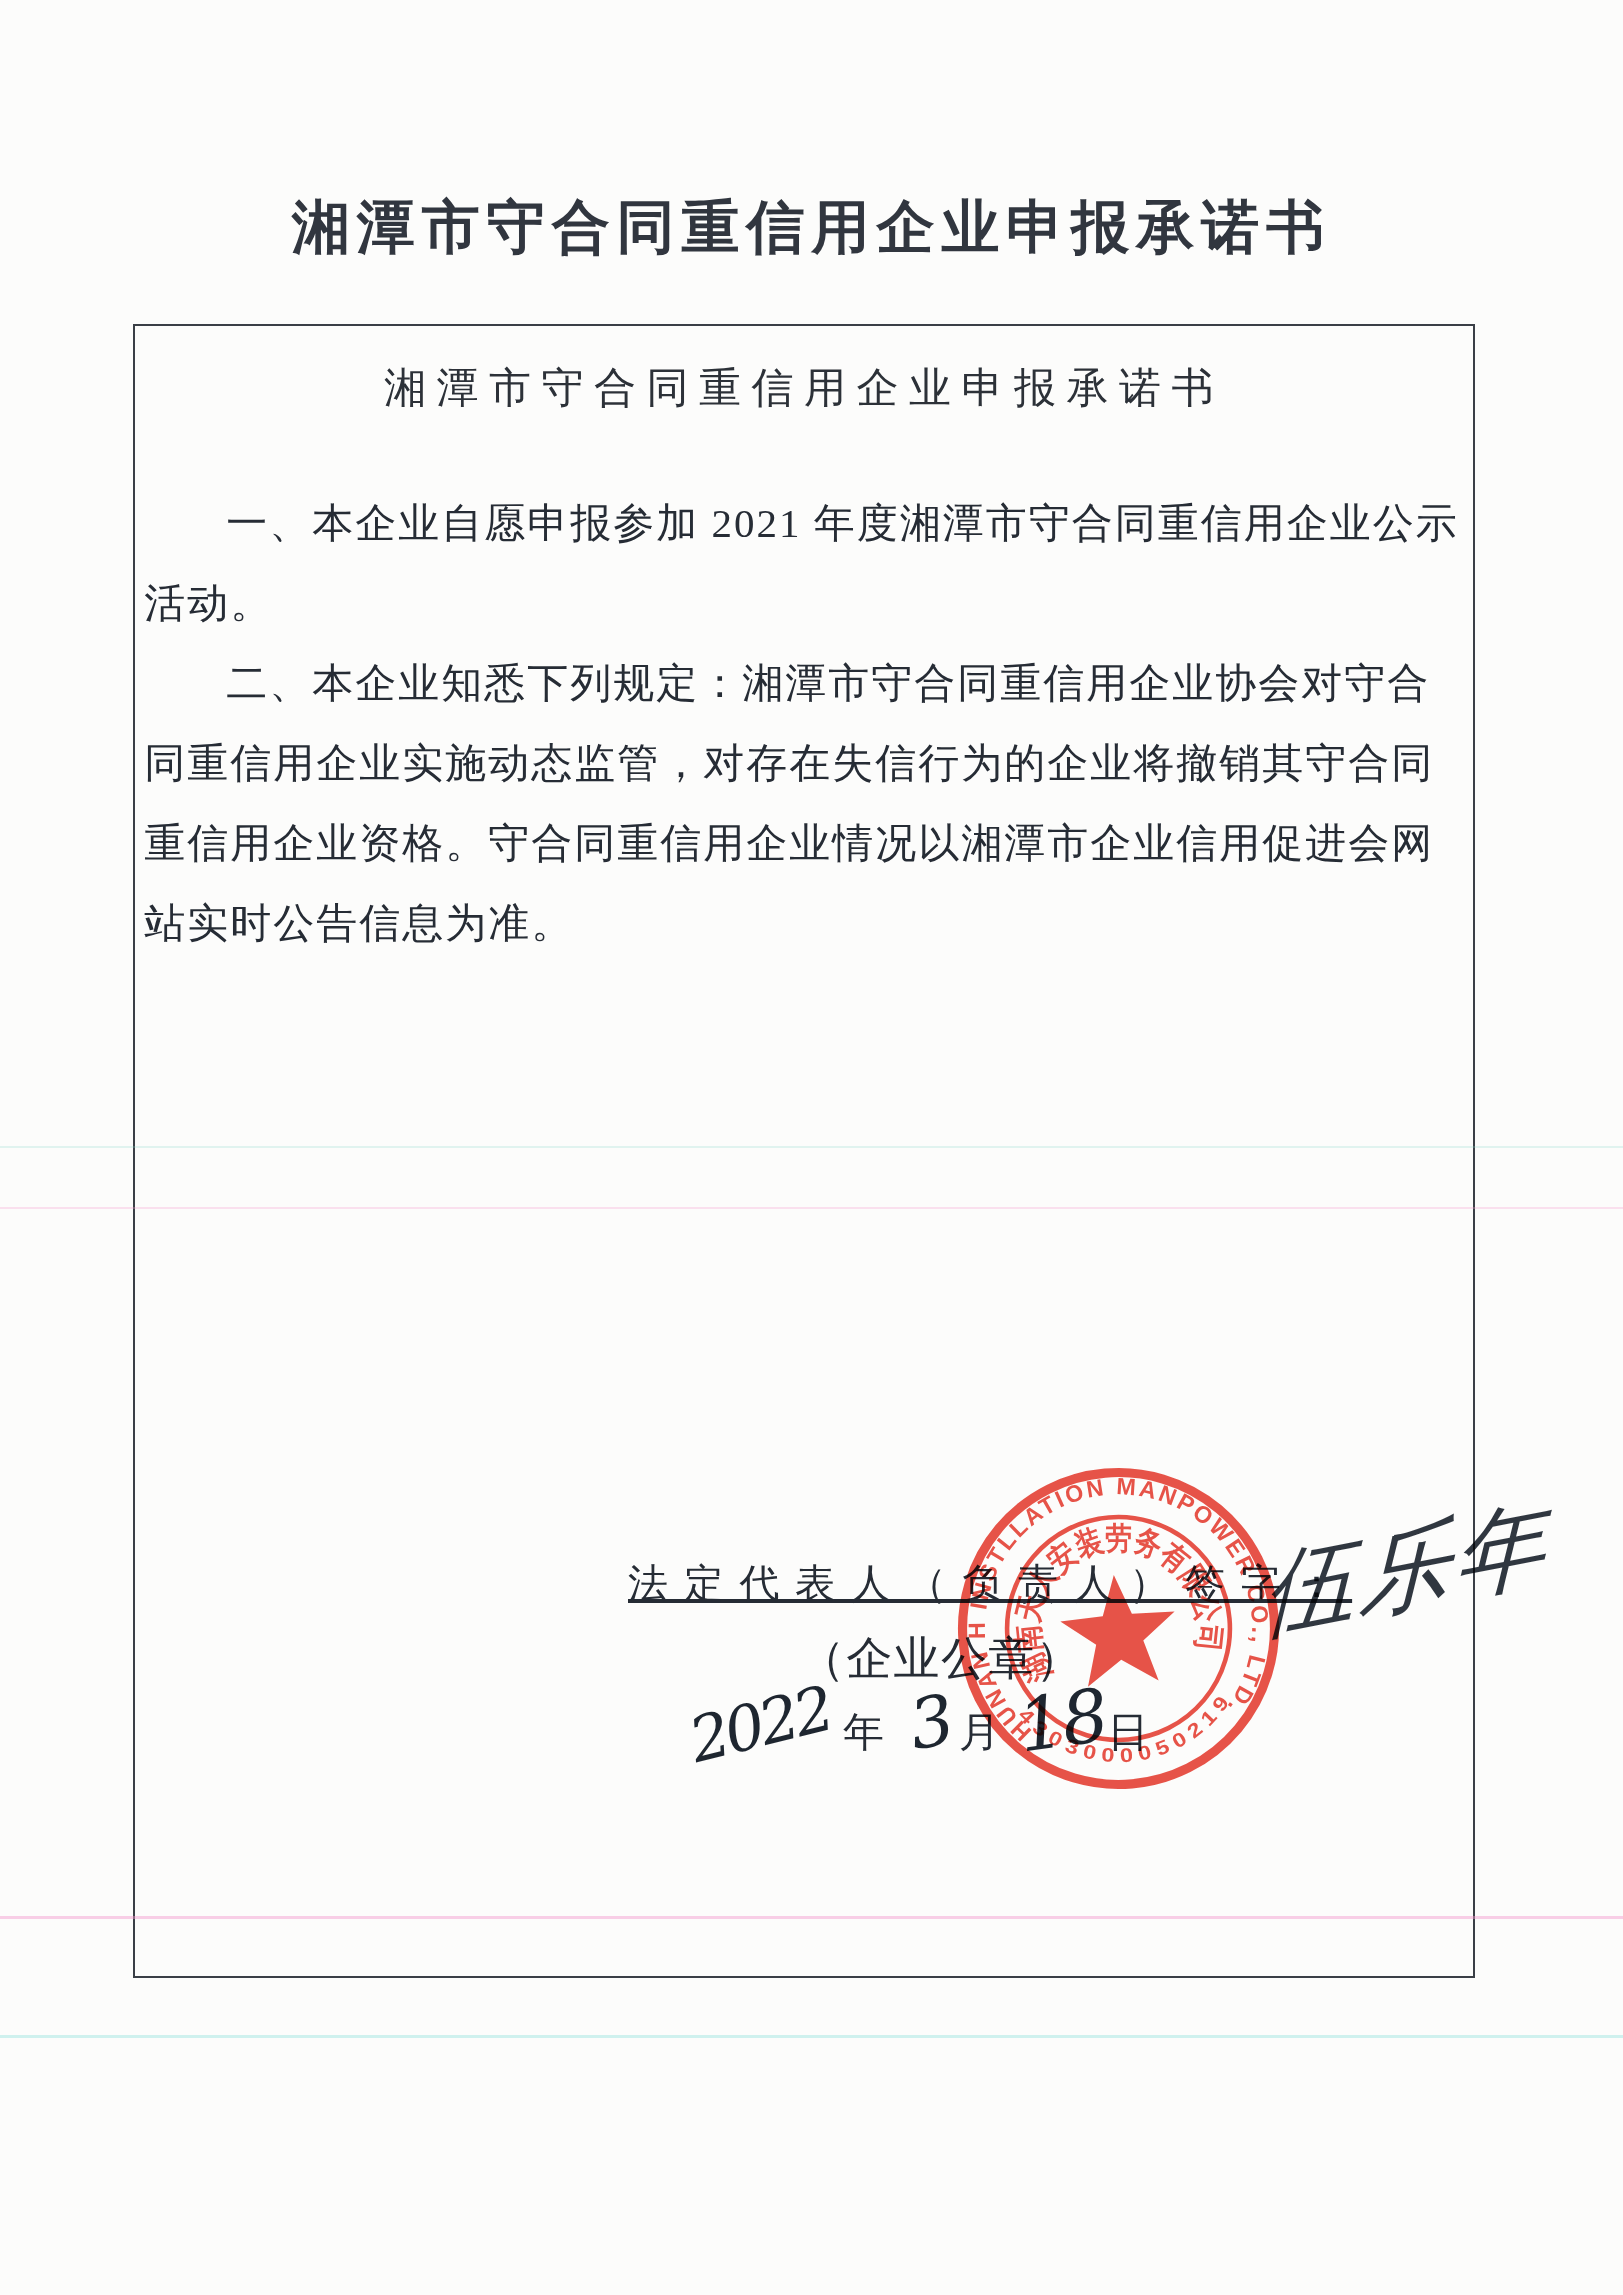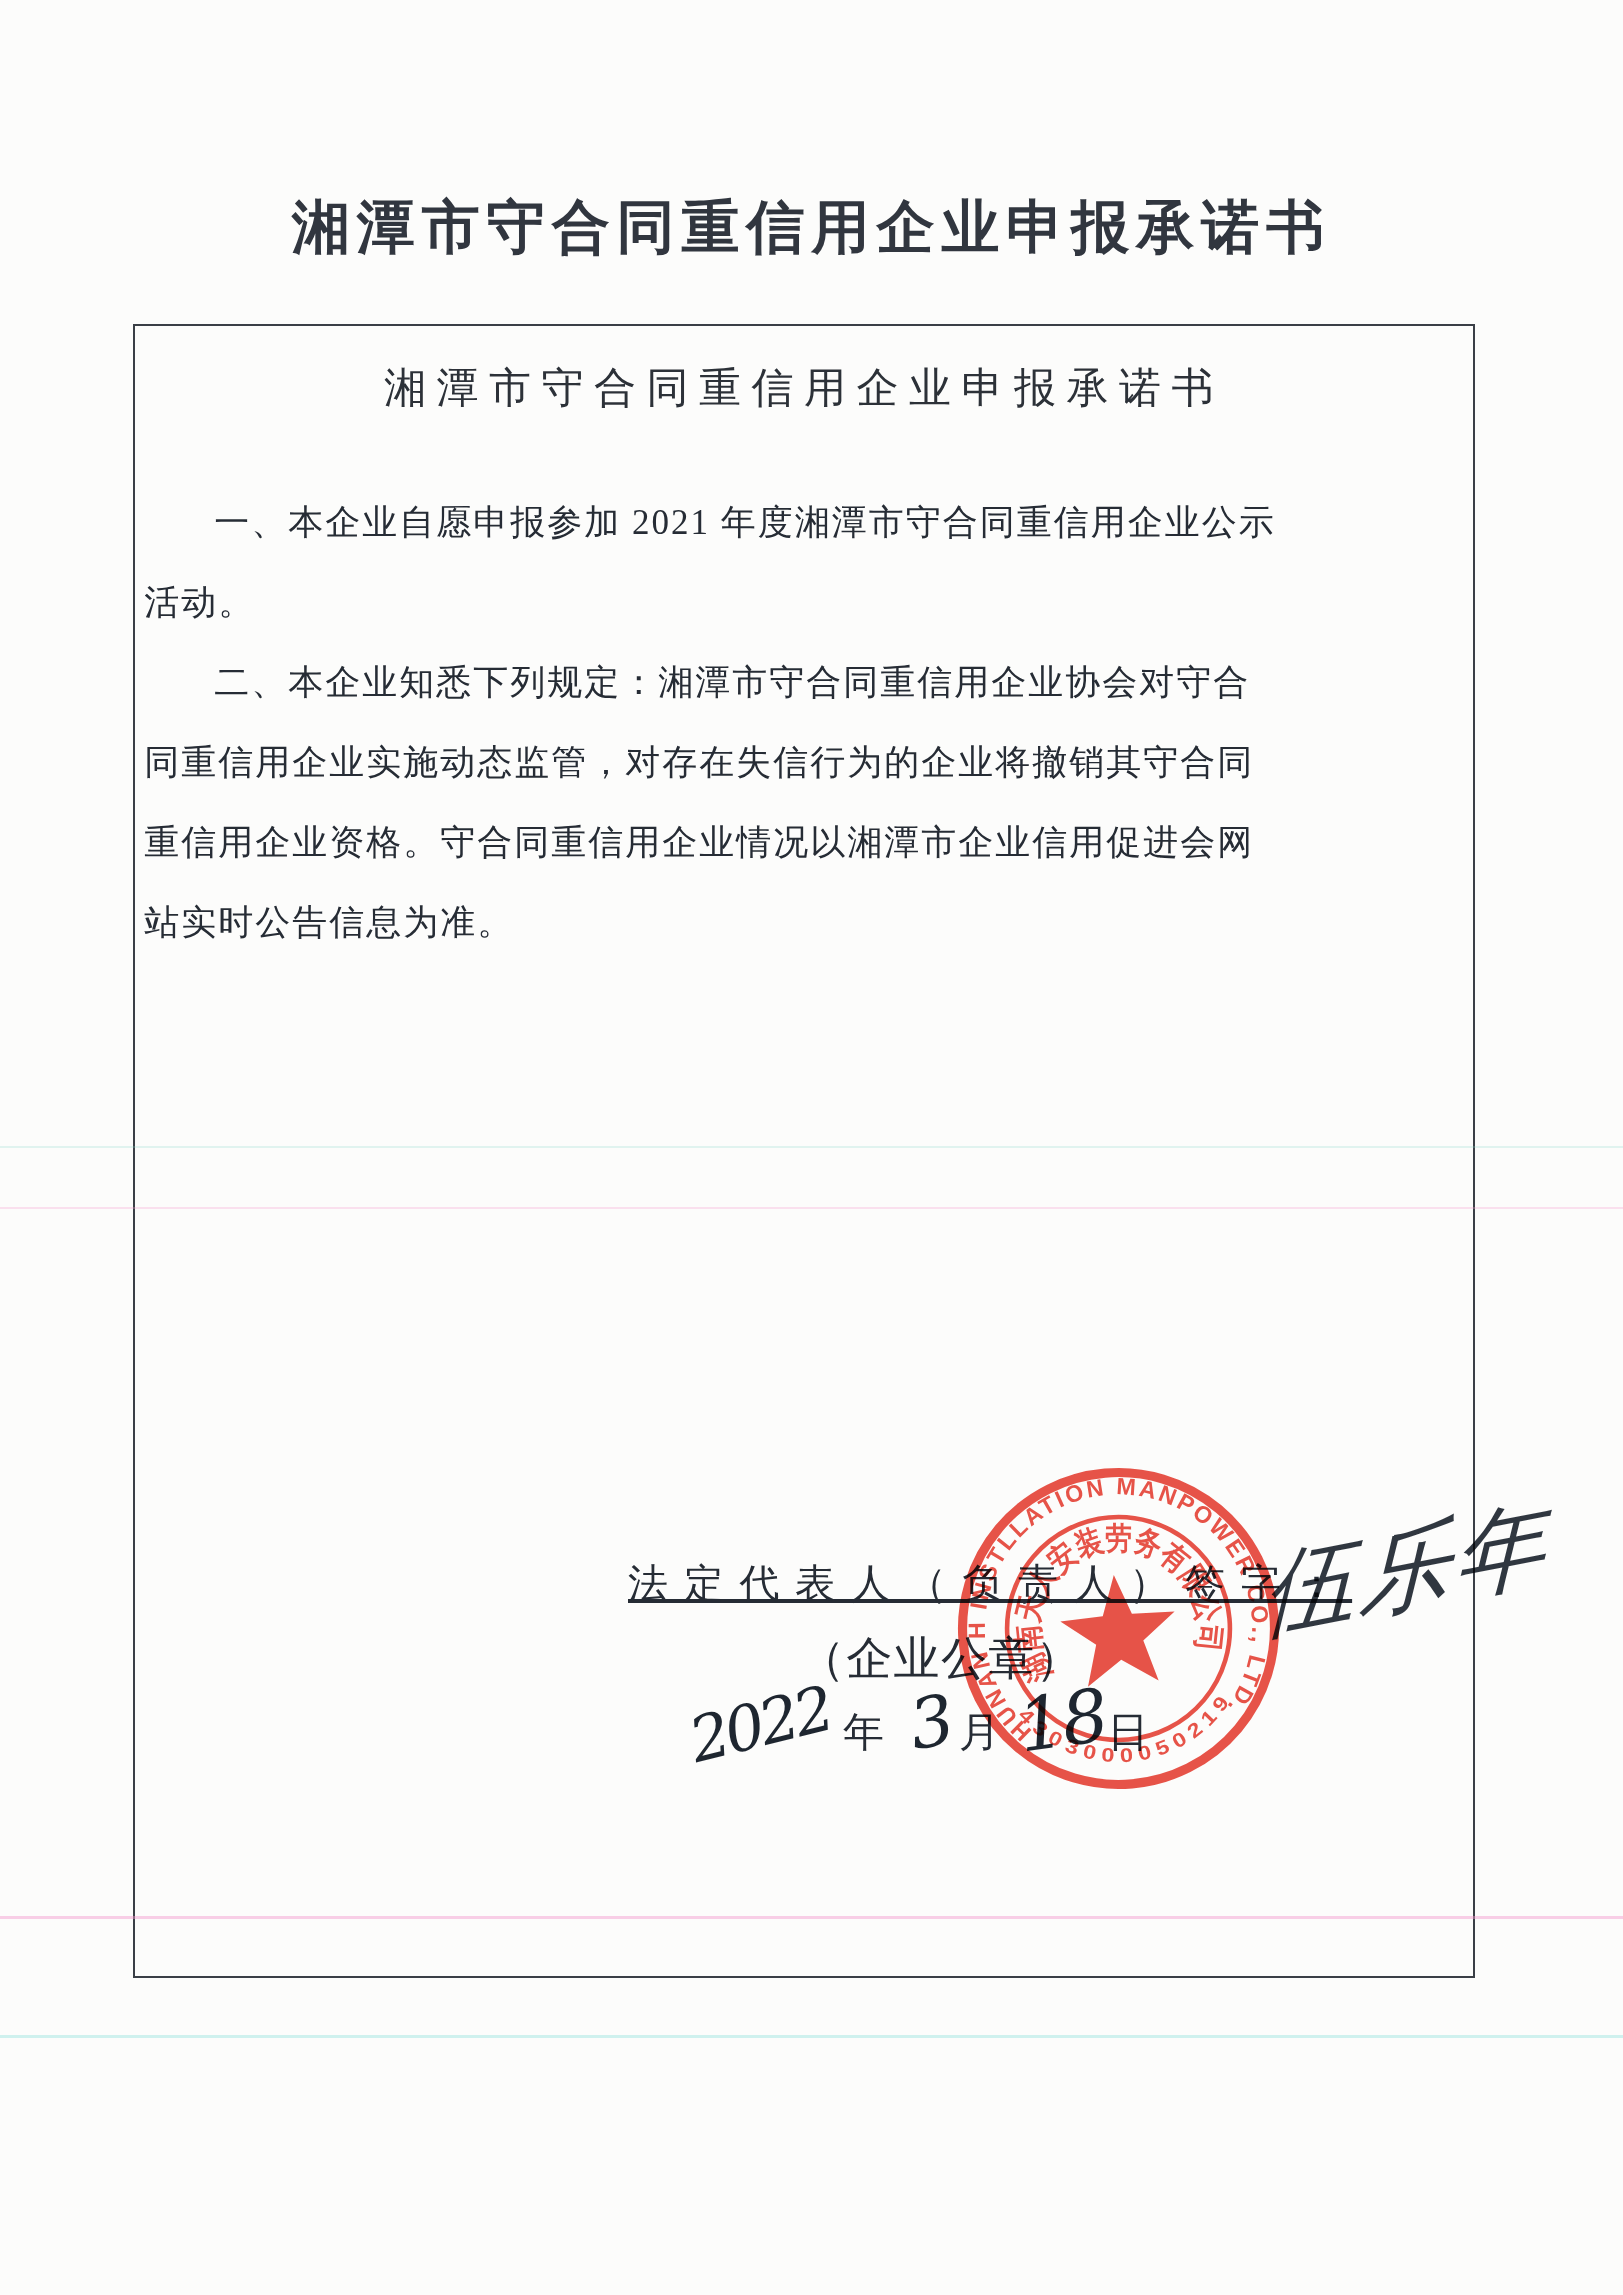--- a/index.html
+++ b/index.html
@@ -24,21 +24,21 @@
     position:absolute;left:133px;top:324px;width:1338px;height:1650px;
     border:2px solid #3a3f46;background:transparent;z-index:1;
   }
   .letter-title{
     position:absolute;top:34px;left:0;width:100%;
     text-align:center;font-size:42px;font-weight:500;
     letter-spacing:10.5px;color:#2c3138;white-space:nowrap;
   }
   .letter-body{
     position:absolute;left:9.2px;top:157px;width:1319px;
-    font-size:35px;line-height:80px;letter-spacing:2px;color:var(--ink,#262c35);
+    font-size:41px;line-height:80px;letter-spacing:2px;color:var(--ink,#262c35);
   }
   .para{white-space:pre-line;text-indent:2em;margin:0;}
 
   
   .sig-line{
     position:absolute;left:493px;top:1230px;
     font-size:40px;letter-spacing:15.7px;white-space:nowrap;color:var(--ink,#262c35);text-decoration:underline;
   }
   .seal-note{
     position:absolute;left:664px;top:1302px;

